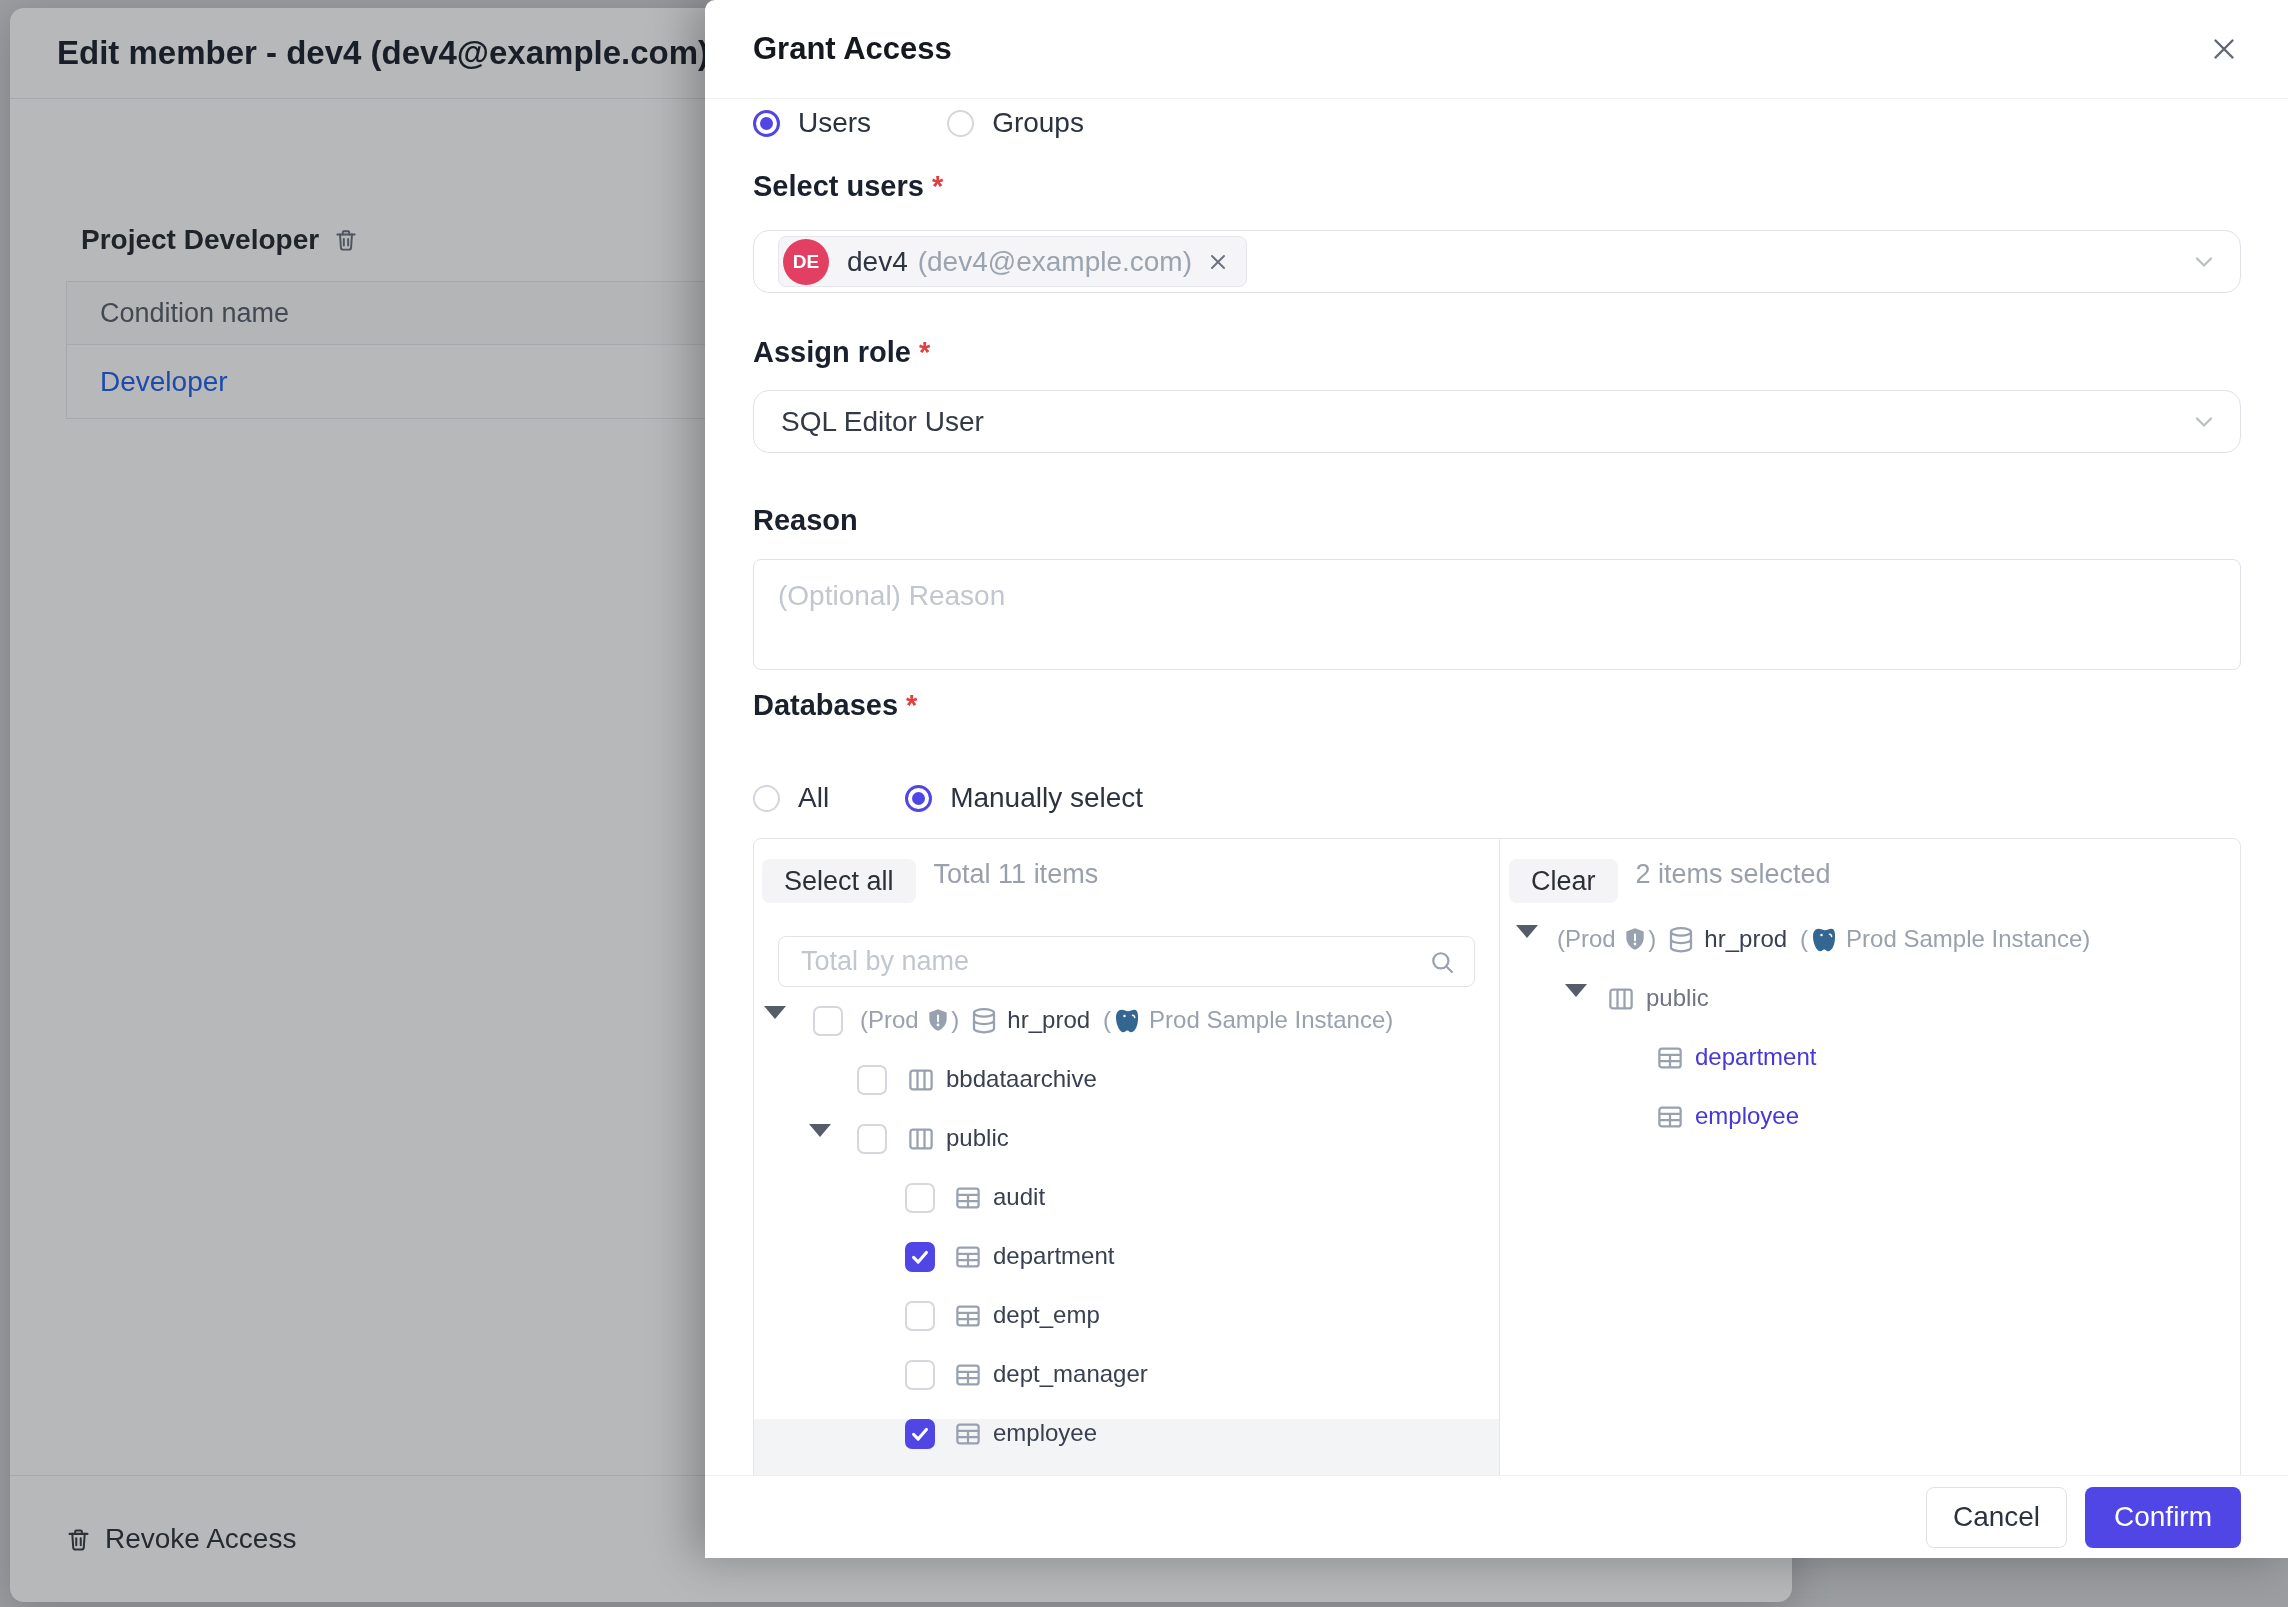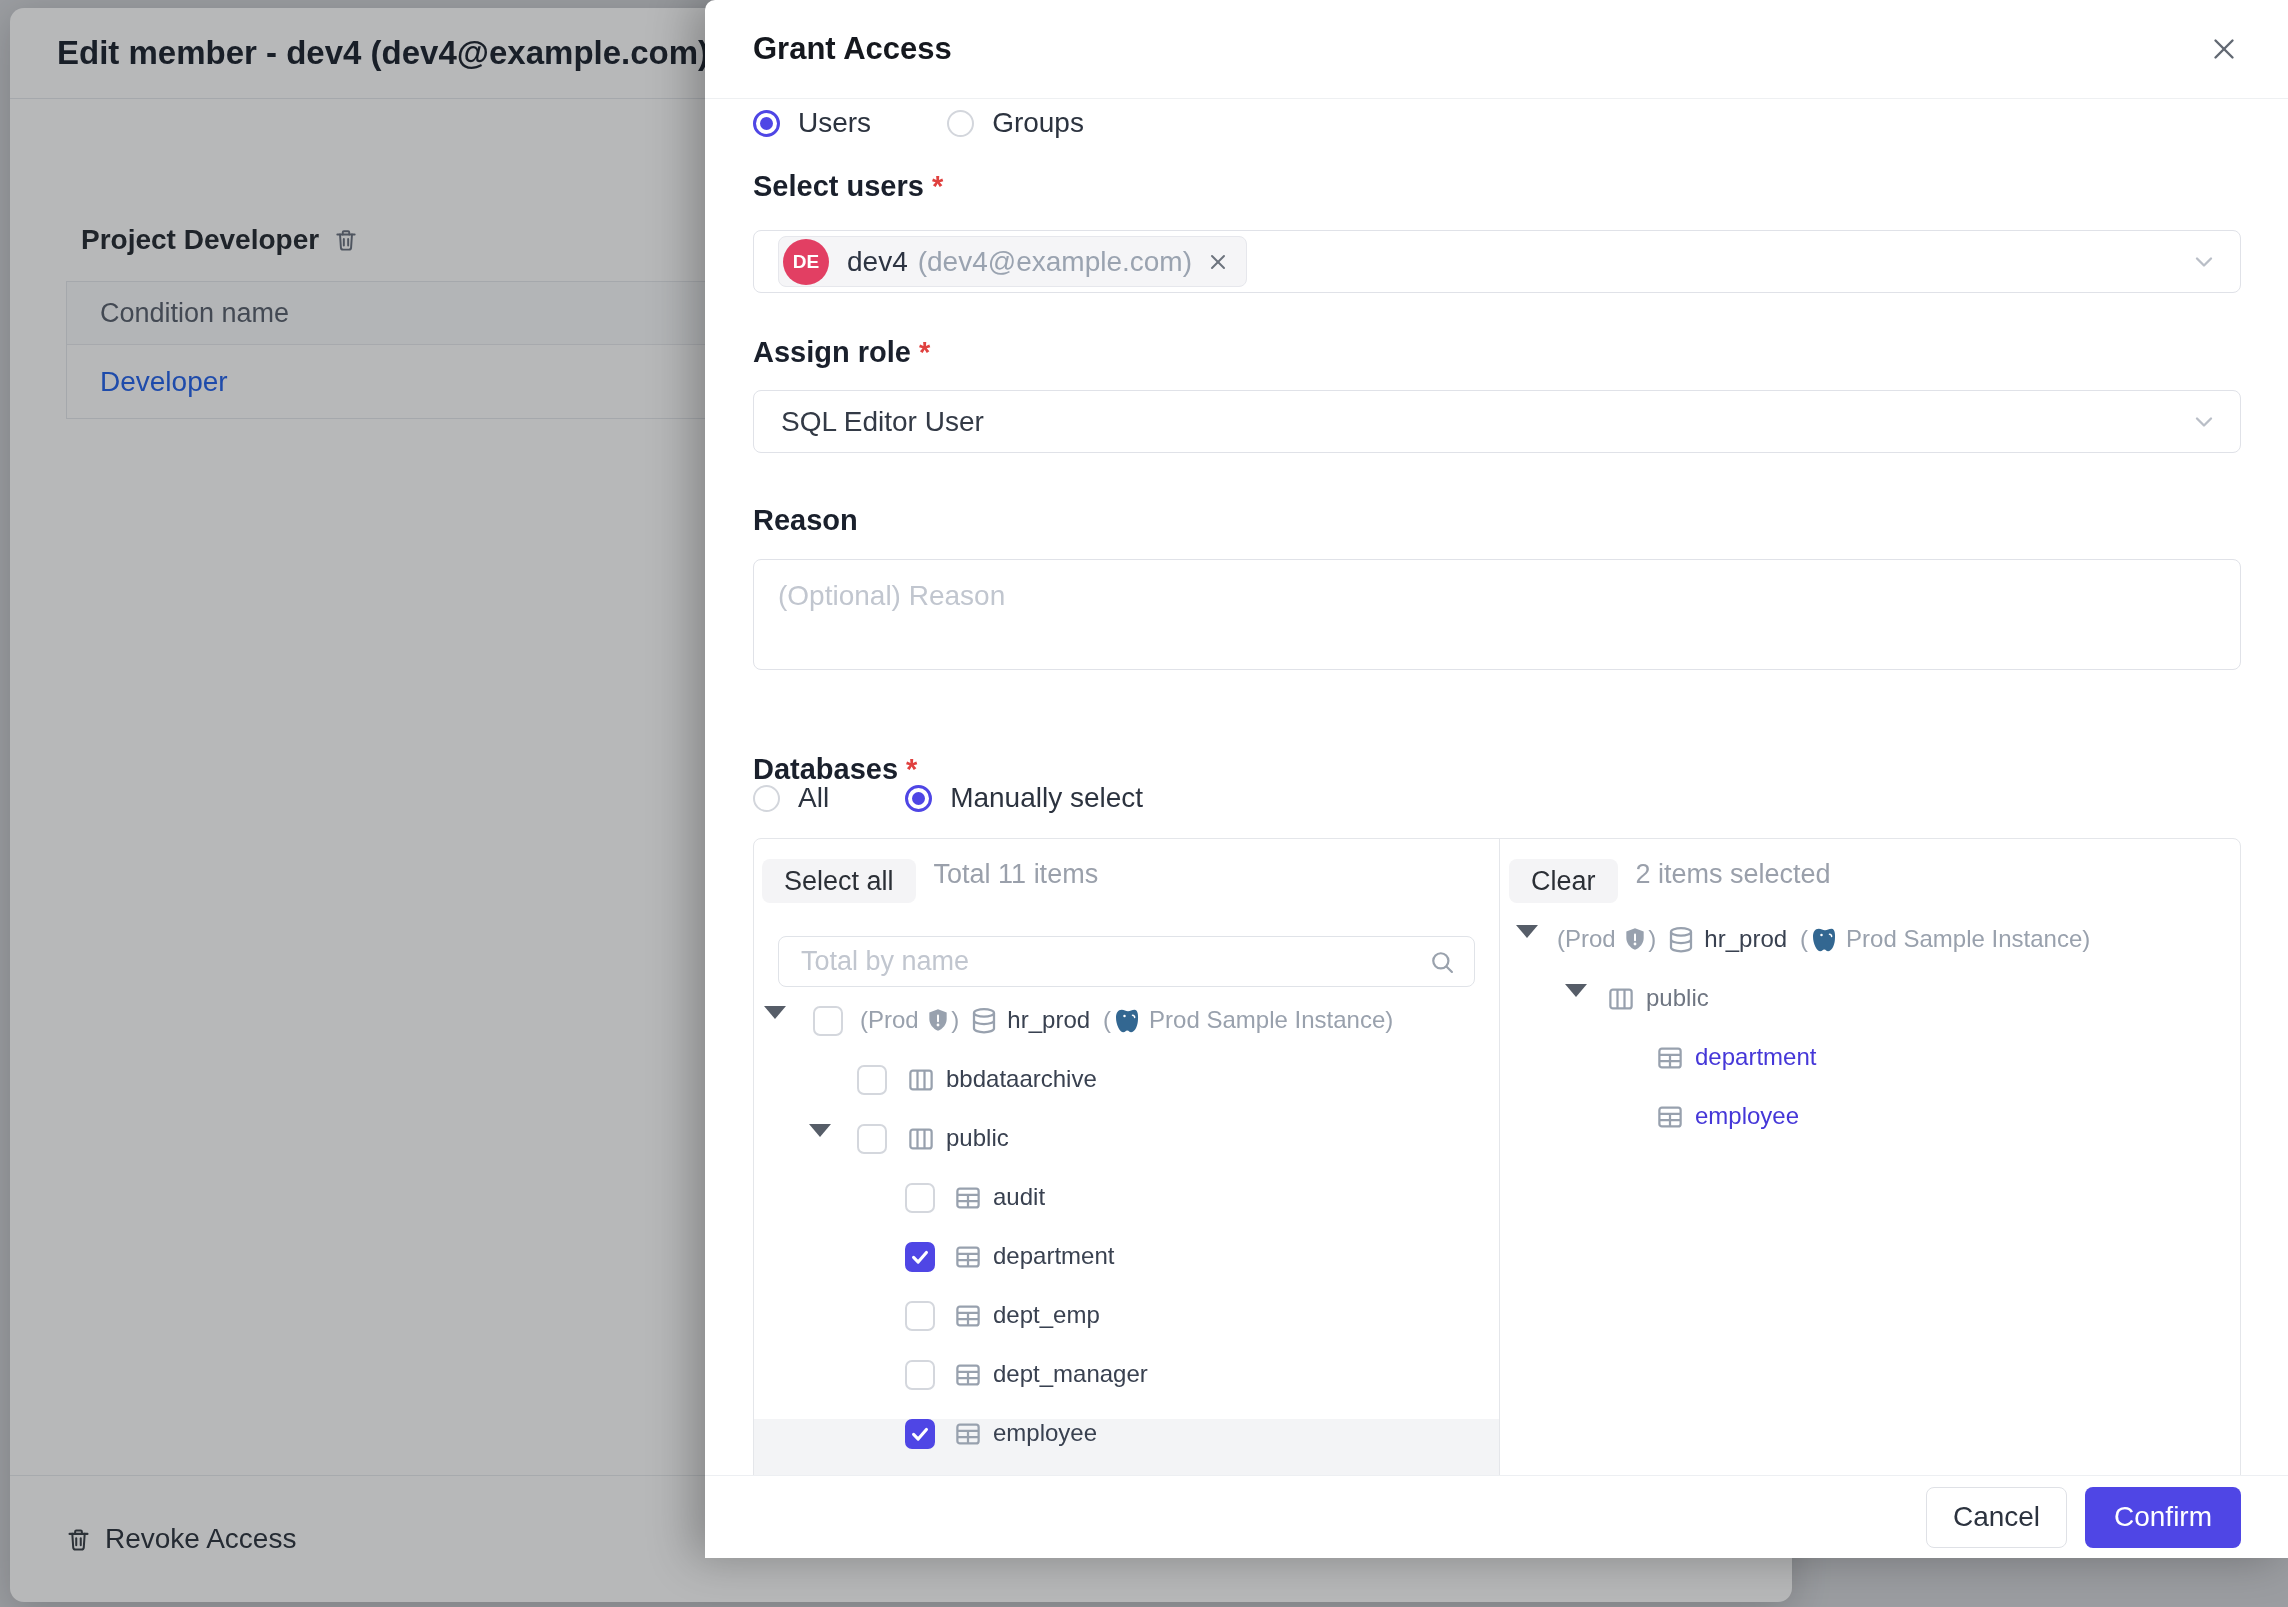--- a/index.html
+++ b/index.html
@@ -38,21 +38,21 @@
   .radio { width:27px; height:27px; border-radius:50%; background:#fff; border:2px solid #d3d6dc; position:relative; flex:none; }
   .radio.on { border:3px solid #4f46e5; }
   .radio.on::after { content:""; position:absolute; left:50%; top:50%; width:13px; height:13px; margin:-6.4px 0 0 -6.4px;
     border-radius:50%; background:#4f46e5; }
   .radio-label { font-size:28px; color:#2c333f; }
   .radio-gap { width:40px; }
 
   .heading { font-size:29px; font-weight:600; color:#1a202c; line-height:36px; }
   .req { color:#e0413f; margin-left:8px; font-weight:600; }
 
-  .field { height:63px; border:1.5px solid #e0e2e8; border-radius:8px; background:#fff;
+  .field { height:63px; border:1.5px solid #e0e2e8; border-radius:16px; background:#fff;
     display:flex; align-items:center; padding:0 22px 0 16px; }
   .field .chev { margin-left:auto; flex:none; }
   .select-text { font-size:28px; color:#333a46; margin-left:11px; }
 
   .chip { height:51px; background:#f5f5f7; border:1px solid #e6e7ec; border-radius:8px;
     display:flex; align-items:center; padding:0 16px 0 4px; gap:0; }
   .avatar { width:46px; height:46px; border-radius:50%; background:#e23f63; color:#fff; font-size:19px; font-weight:700;
     display:flex; align-items:center; justify-content:center; flex:none; }
   .chip-name { font-size:28px; color:#2d3442; margin-left:18px; }
   .chip-email { font-size:28px; color:#9aa3b0; margin-left:10px; }
@@ -208,21 +208,21 @@
         </svg>
       </span>
     </div>
 
     <div class="blk heading" style="top:403px;">Reason</div>
 
     <div class="blk textarea" style="top:460px;">
       <span class="placeholder">(Optional) Reason</span>
     </div>
 
-    <div class="blk heading" style="top:652px;">
+    <div class="blk heading" style="top:588px;">
       <span>Databases</span><span class="req">*</span>
     </div>
 
     <div class="blk radio-row" style="top:675px;">
       <span class="radio"></span>
       <span class="radio-label">All</span>
       <span class="radio-gap"></span>
       <span class="radio on"></span>
       <span class="radio-label">Manually select</span>
     </div>

